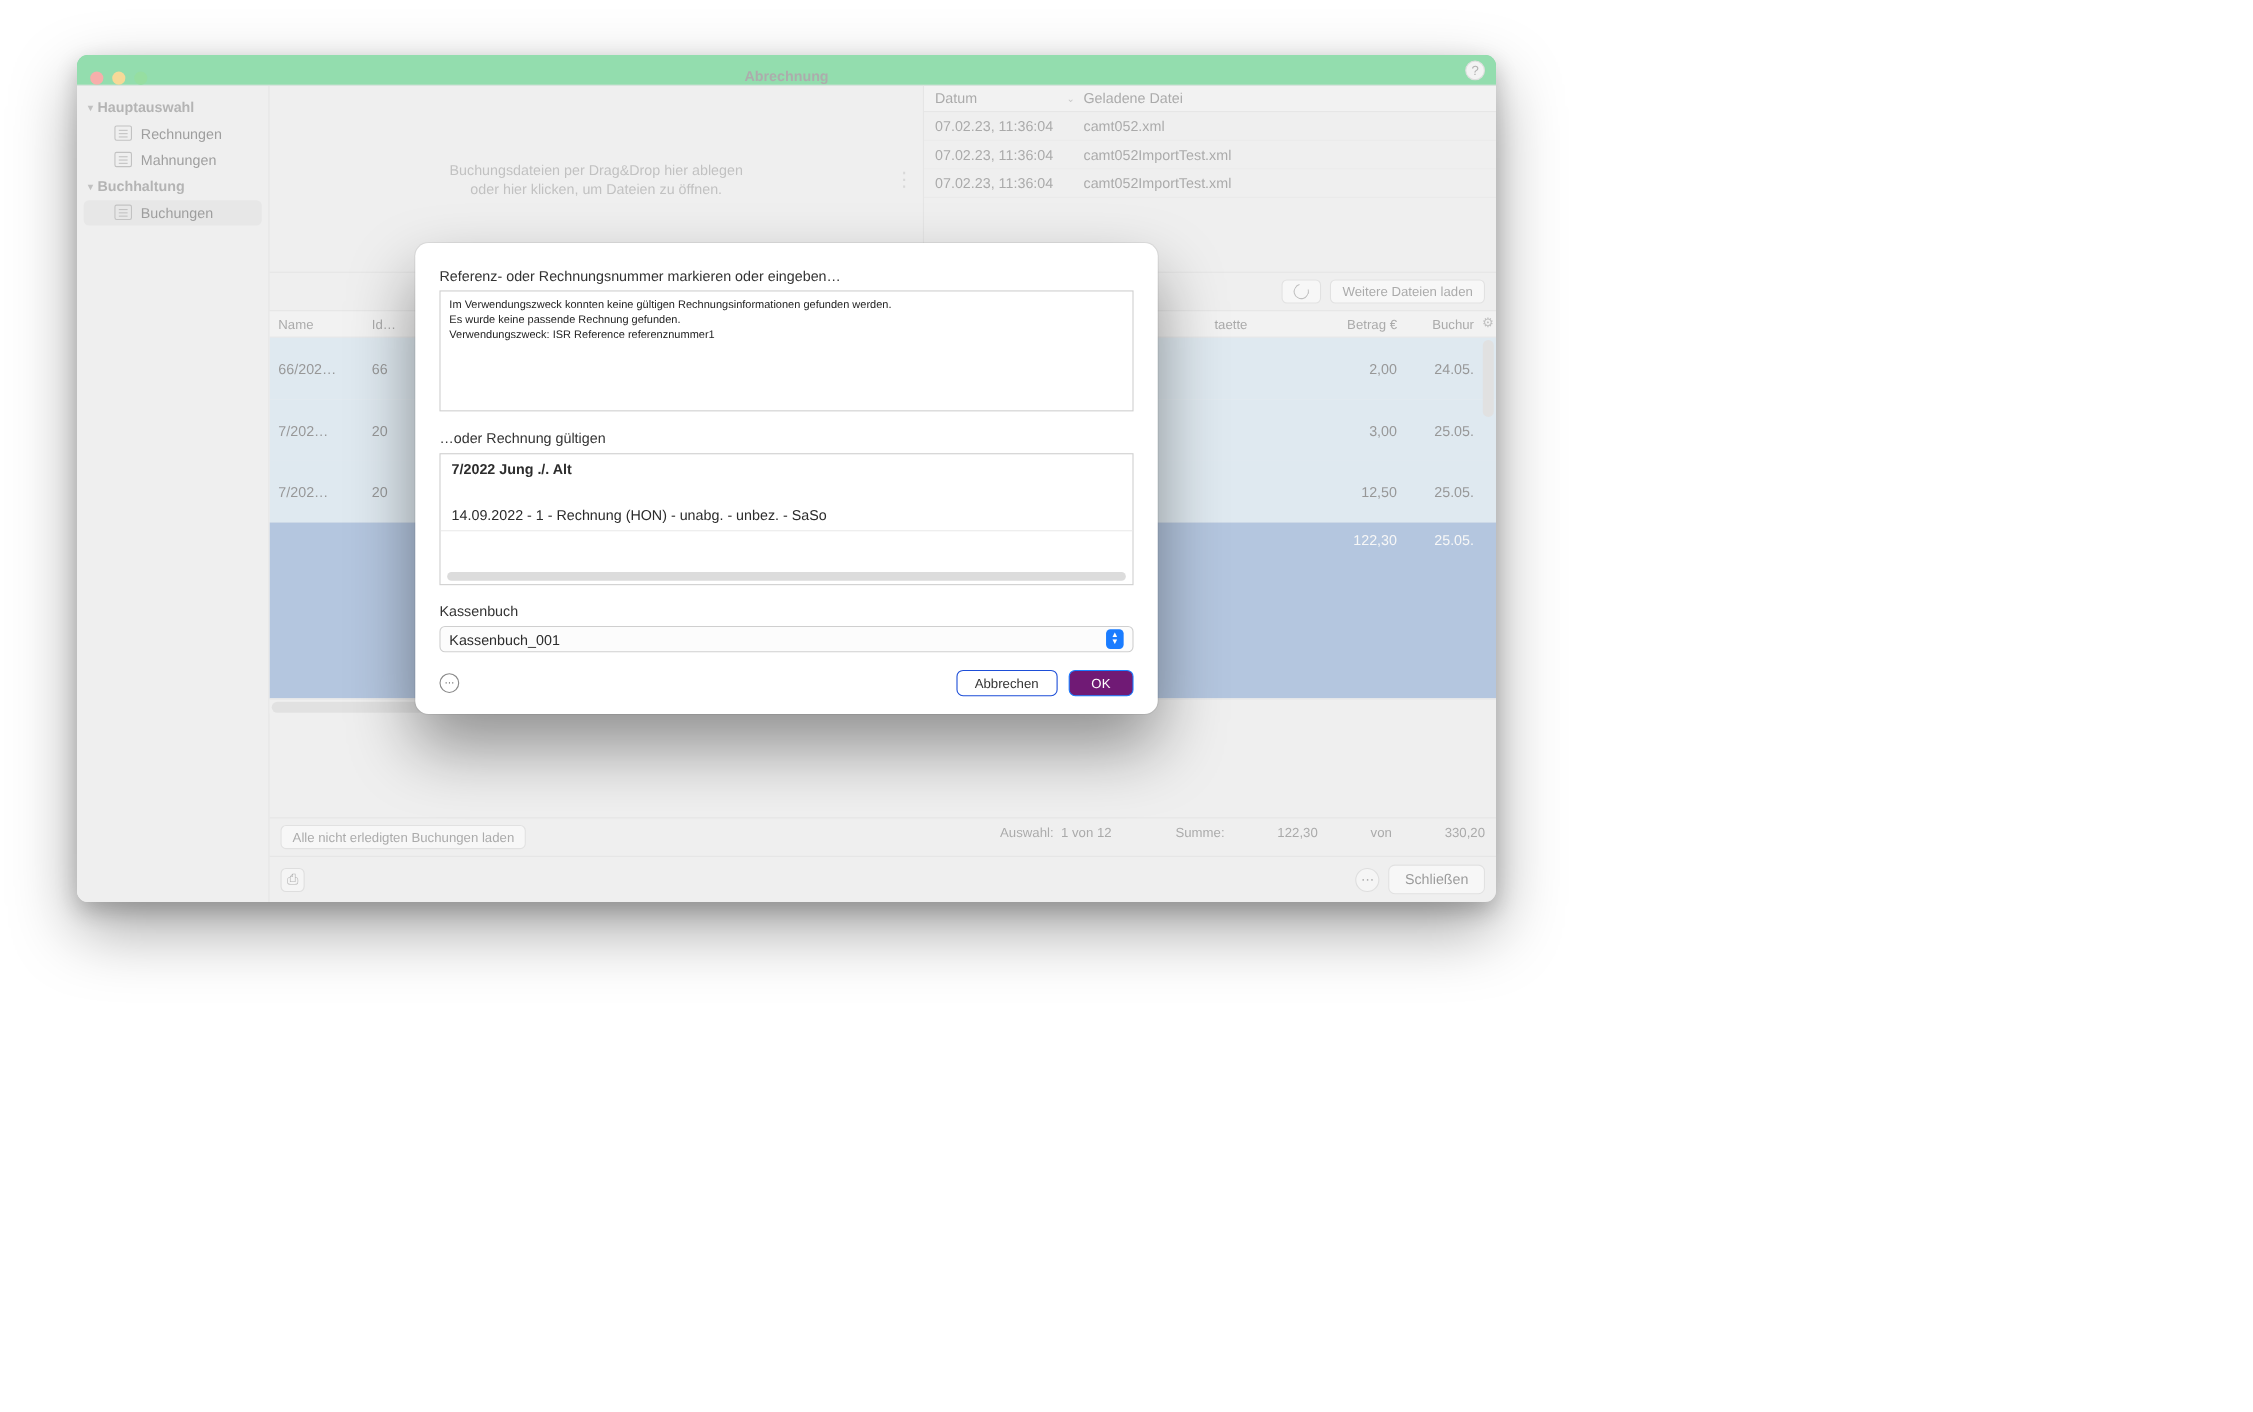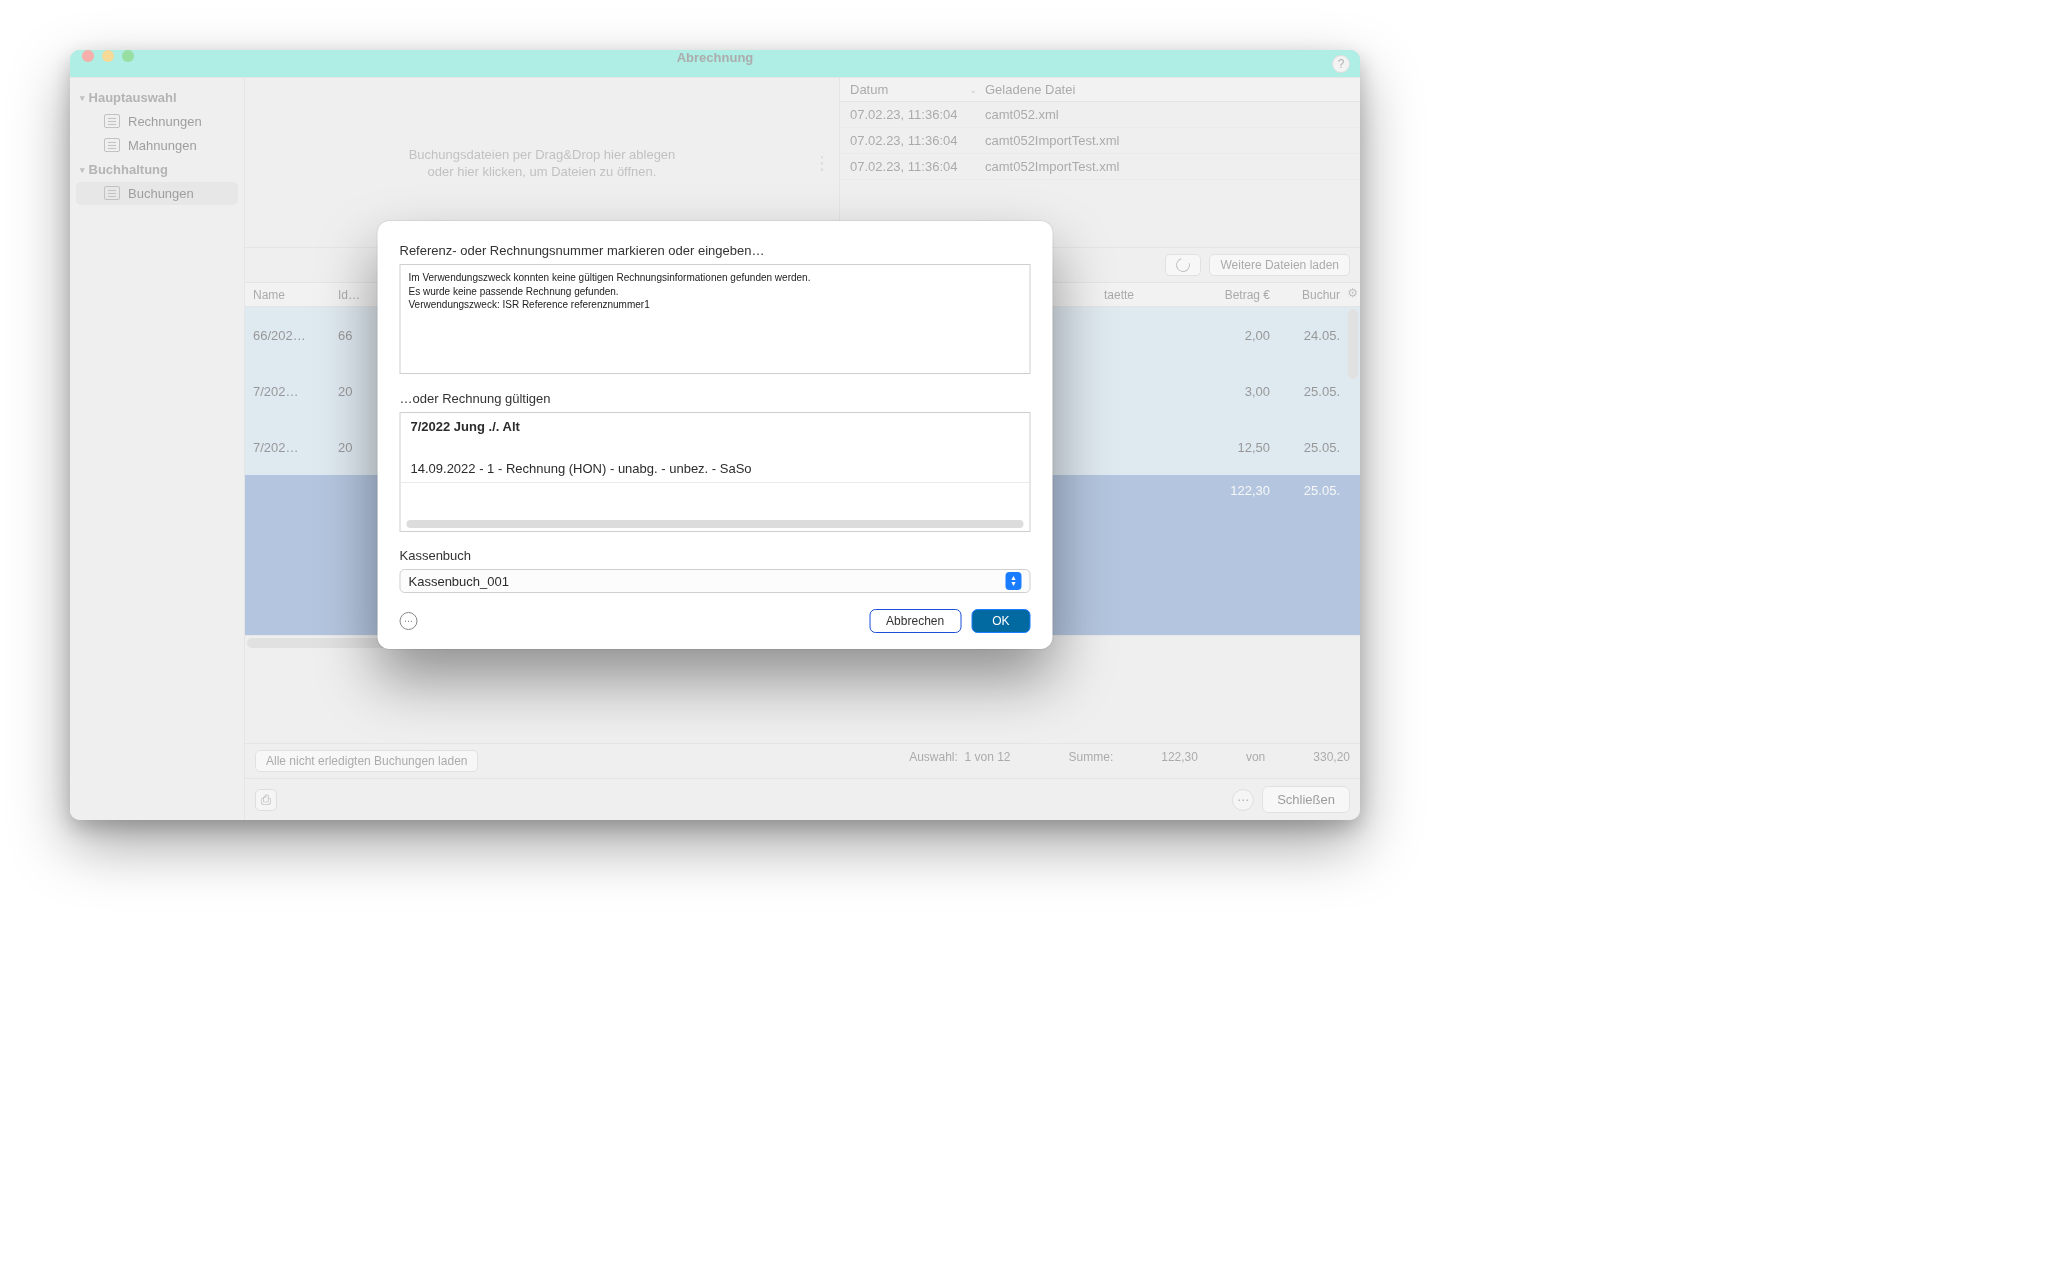--- a/index.html
+++ b/index.html
@@ -22,24 +22,24 @@
     background: #eeeeee;
     border-radius: 10px;
     box-shadow: 0 25px 60px rgba(0,0,0,0.35), 0 8px 20px rgba(0,0,0,0.2);
     overflow: hidden;
     display: flex;
     flex-direction: column;
   }
   .titlebar {
     height: 28px;
     display: flex;
-    align-items: flex-start;
+    align-items: flex-end;
     position: relative;
     border-bottom: 1px solid #d8d8d8;
-    background: #5eead4;
+    background: #22c55e;
   }
   .traffic {
     display: flex;
     gap: 8px;
     padding-left: 12px;
   }
   .traffic span {
     width: 12px; height: 12px; border-radius: 50%;
     display: inline-block;
   }
@@ -276,21 +276,21 @@
   .modal-footer .round-more{
     width:18px;height:18px;border:1.3px solid #888;border-radius:50%;
     display:flex;align-items:center;justify-content:center;font-size:9px;color:#666;
   }
   .modal-footer .spacer{flex:1;}
   .modal-btn{
     border:1px solid #1d4ed8;background:#fff;border-radius:6px;
     padding:4px 16px;font-size:12px;color:#333;
   }
   .modal-btn.primary{
-    background:#0369a1;border-color:#1a7cff;color:#fff;padding:4px 20px;
+    background:#701a75;border-color:#1a7cff;color:#fff;padding:4px 20px;
   }
   .vscroll-track{
     position:absolute;right:0;top:0;bottom:0;width:14px;
   }
   .vscroll-thumb{
     position:absolute;right:2px;top:2px;width:10px;height:70px;background:#cfcfcf;border-radius:5px;
   }
 </style>
 </head>
 <body>

